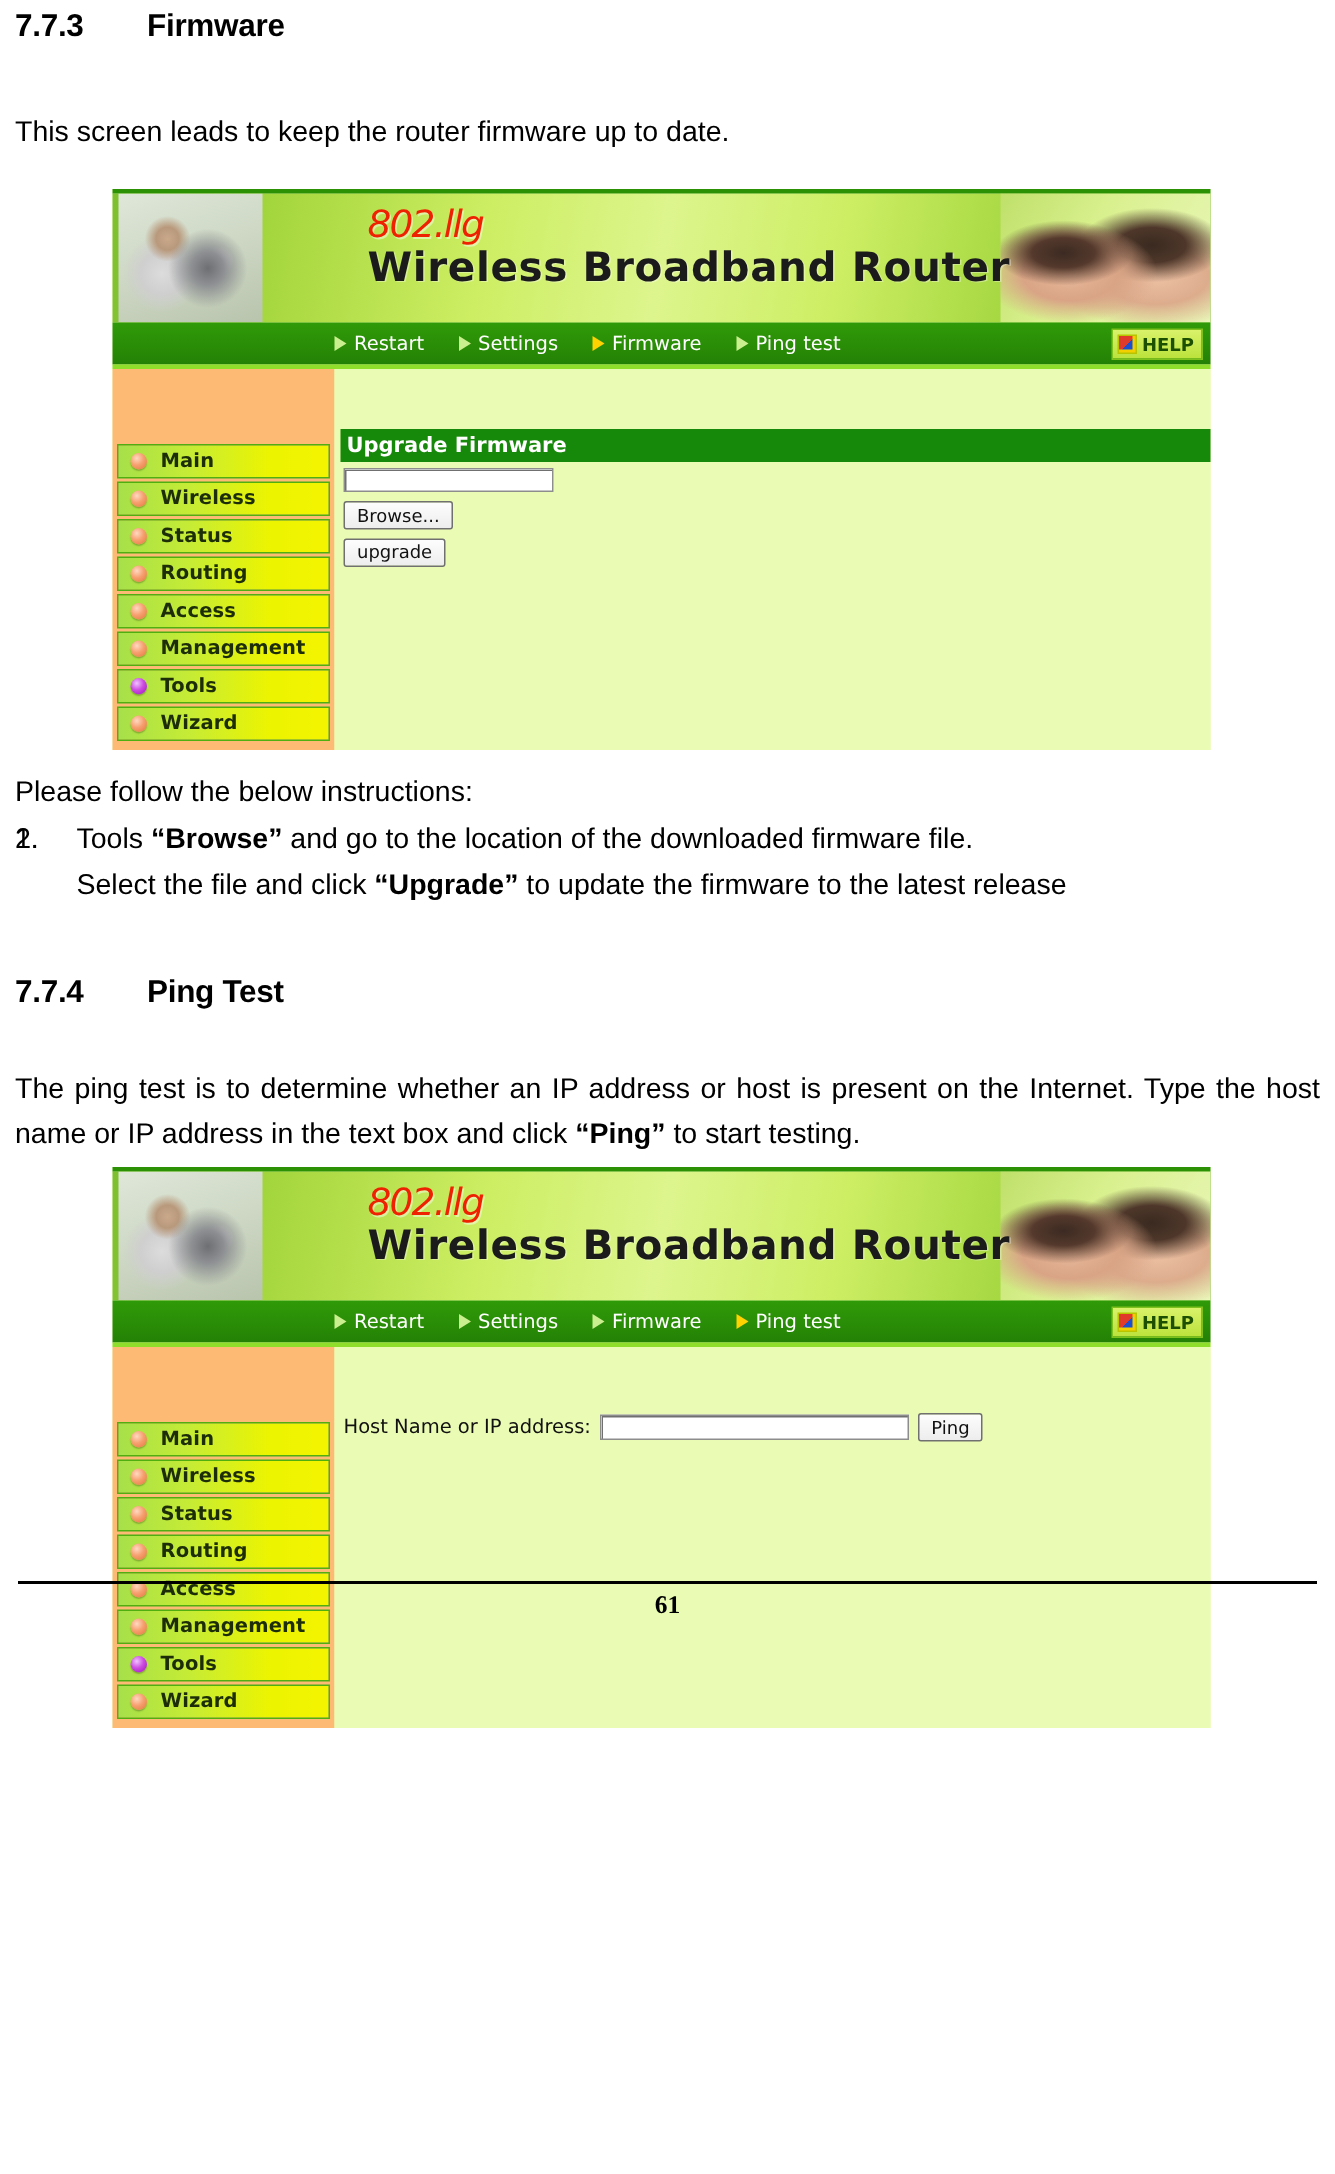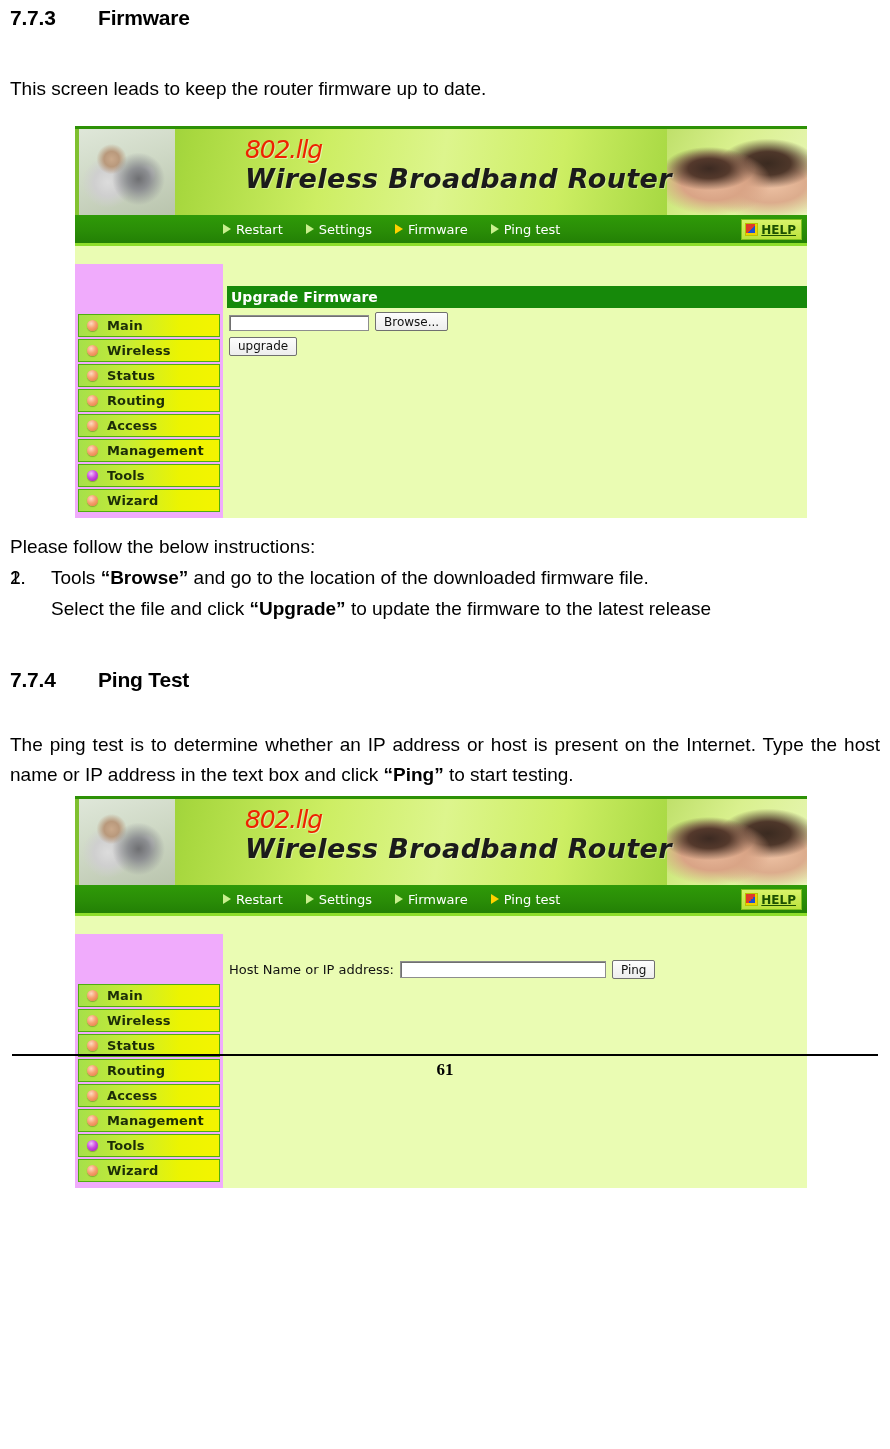--- a/index.html
+++ b/index.html
@@ -119,21 +119,20 @@
     font-style: italic;
     font-weight: normal;
     font-size: 25px;
     color: #ee2200;
     letter-spacing: -1.2px;
     line-height: 26px;
     text-shadow: 1px 1px 0 rgba(255,255,255,0.45);
   }
   .banner .t-main {
     font-family: "DejaVu Sans", sans-serif;
-    font-style: italic;
     font-weight: bold;
     font-size: 27px;
     color: #1b1b1b;
     letter-spacing: 0.4px;
     line-height: 32px;
     white-space: nowrap;
     text-shadow: 1px 1px 0 rgba(255,255,255,0.35);
   }
   .navbar {
     height: 28px;
@@ -176,39 +175,37 @@
     padding: 0 5px 0 3px;
     background: linear-gradient(180deg, #d9f26a 0%, #bbe23c 100%);
     border: 1px solid #7ec01c;
     display: flex;
     align-items: center;
     gap: 3px;
     font-size: 12px;
     font-weight: bold;
     color: #1c4f00;
     font-family: "DejaVu Sans", sans-serif;
-    text-decoration: underline;
   }
   .help-glyph {
     width: 11px; height: 11px;
     background:
       linear-gradient(135deg, #e03a2a 0%, #e03a2a 50%, #1b4fd0 50%, #1b4fd0 100%);
     border: 1px solid #b8c400;
     box-shadow: inset -3px -3px 0 -1px #f2d000;
   }
   .body-row {
     display: flex;
     min-height: 200px;
   }
   .sidebar {
     width: 148px;
-    background: #f0abfc;
+    background: #fdba74;
     padding: 3px 3px 4px 3px;
     box-sizing: border-box;
-    margin-top: 18px;
   }
   .sidebar .spacer { height: 47px; }
   .menu-item {
     height: 23px;
     margin-bottom: 2px;
     background: linear-gradient(90deg, #a6e04a 0%, #c7ec34 35%, #ecf400 72%, #f4f400 100%);
     border: 1px solid #4fae10;
     display: flex;
     align-items: center;
     padding-left: 8px;
@@ -243,23 +240,24 @@
     background: #16890a;
     color: #ffffff;
     font-size: 14px;
     font-weight: bold;
     padding: 3px 0 3px 4px;
     margin: 40px 0 0 0;
     font-family: "DejaVu Sans", sans-serif;
   }
   .form-row {
     display: flex;
-    align-items: flex-end;
+    align-items: flex-start;
     gap: 6px;
     padding: 4px 0 0 2px;
+    flex-direction: column;
   }
   .txt-input {
     height: 16px;
     width: 140px;
     background: #ffffff;
     border: 1px solid #8d8d8d;
     box-shadow: inset 1px 1px 0 #707070;
     box-sizing: border-box;
   }
   .btn {

